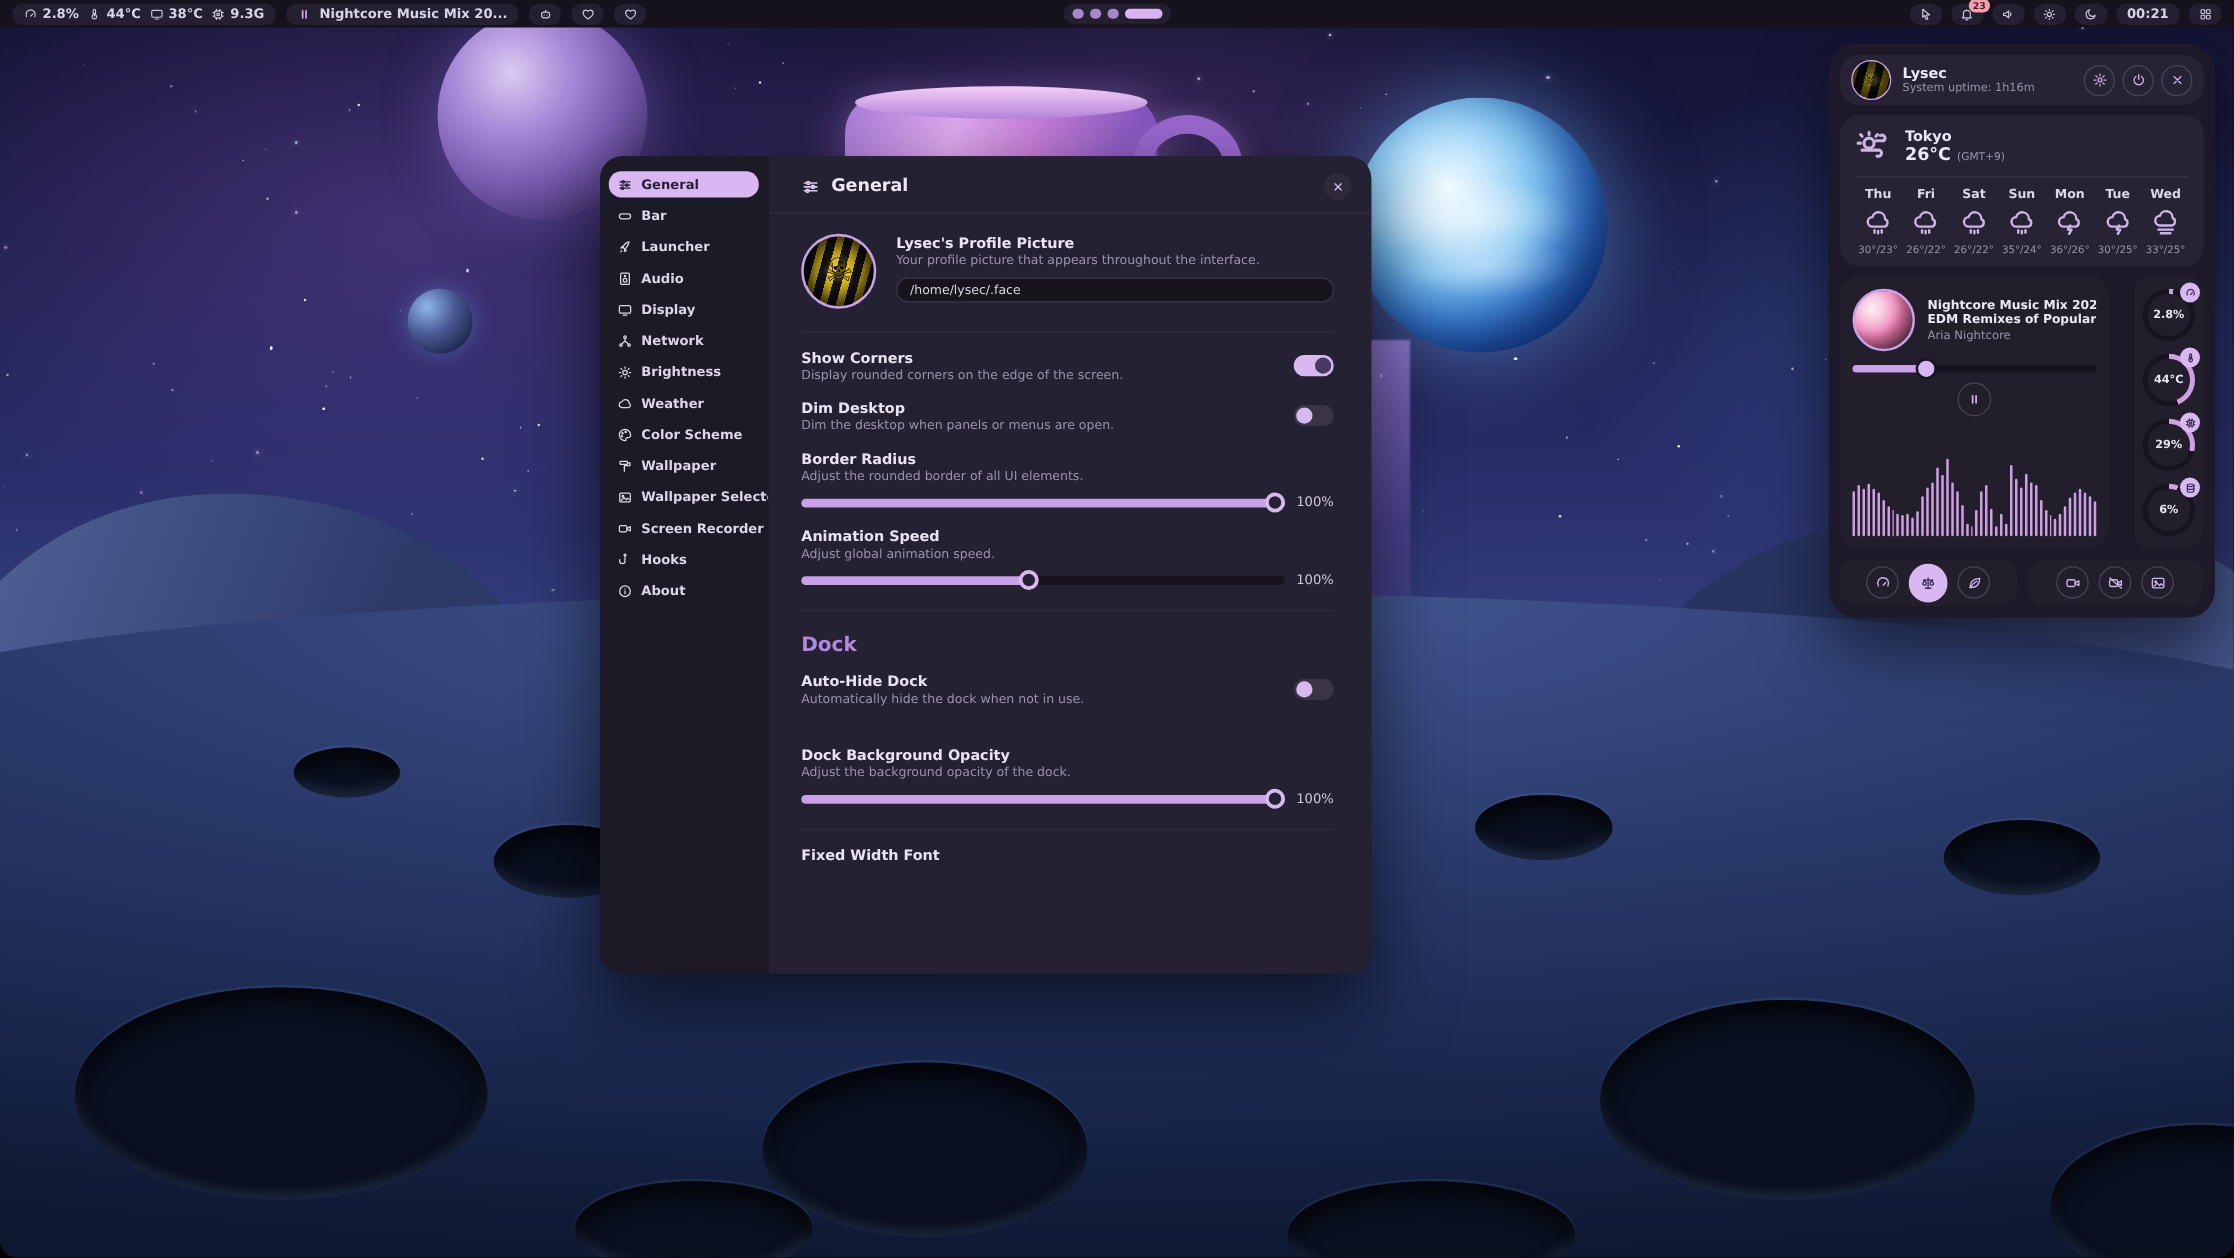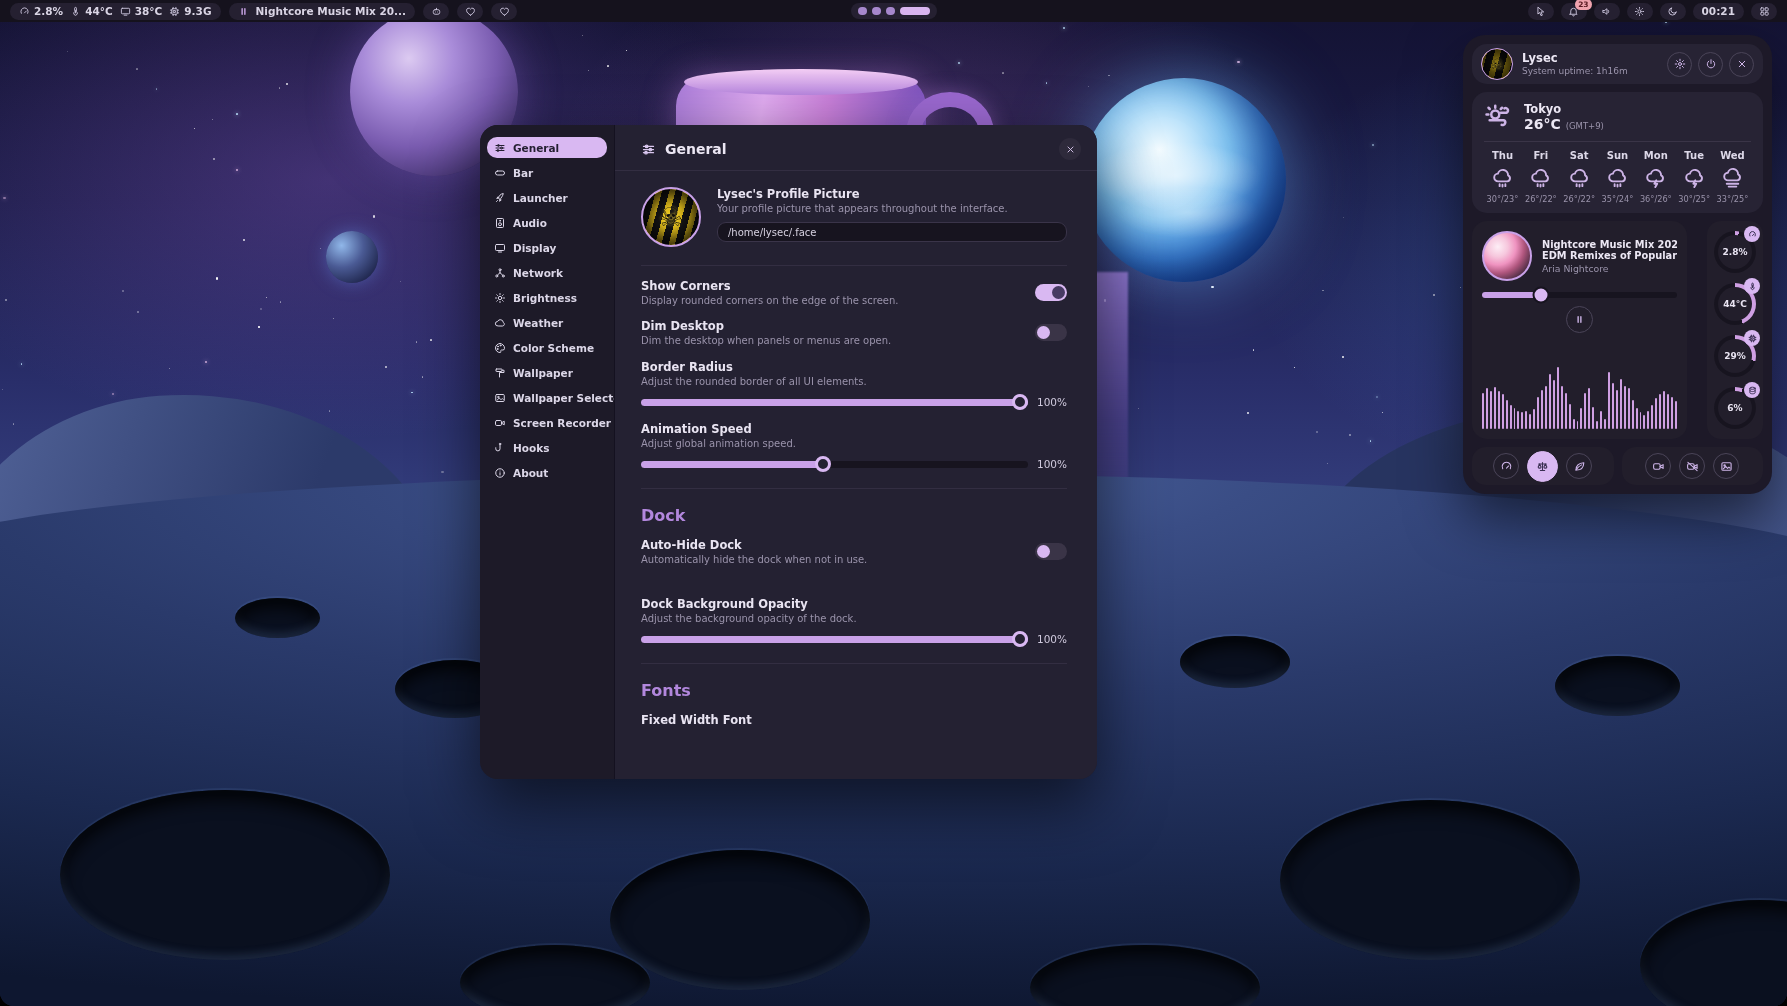--- a/index.html
+++ b/index.html
@@ -825,21 +825,20 @@
           <div class="slider">
             <div class="slider-fill" style="width: 100%;"></div>
             <div class="slider-knob" style="left: 98%;"></div>
           </div>
           <span class="slider-val">100%</span>
         </div>
       </div>
 
       <div class="divider"></div>
 
-      <div class="section-title">Fonts</div>
 
 
       <div class="row">
         <div>
             <div class="item-label">Fixed Width Font</div>
              </div>
 
       </div>
 
     </div>

